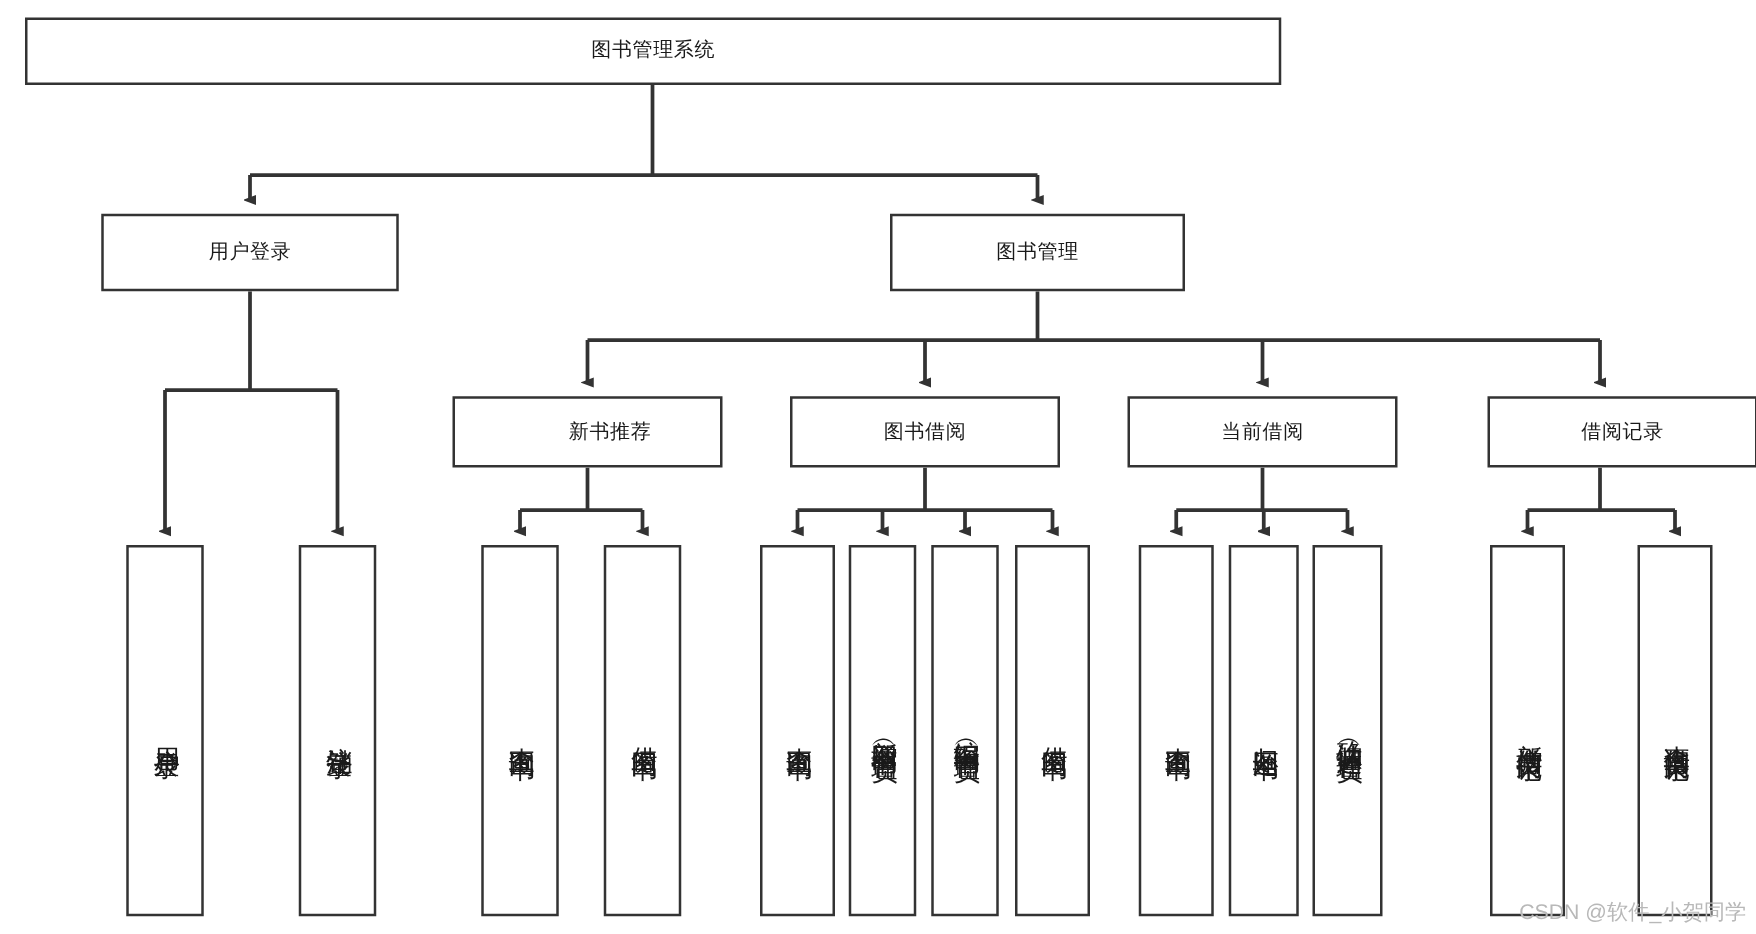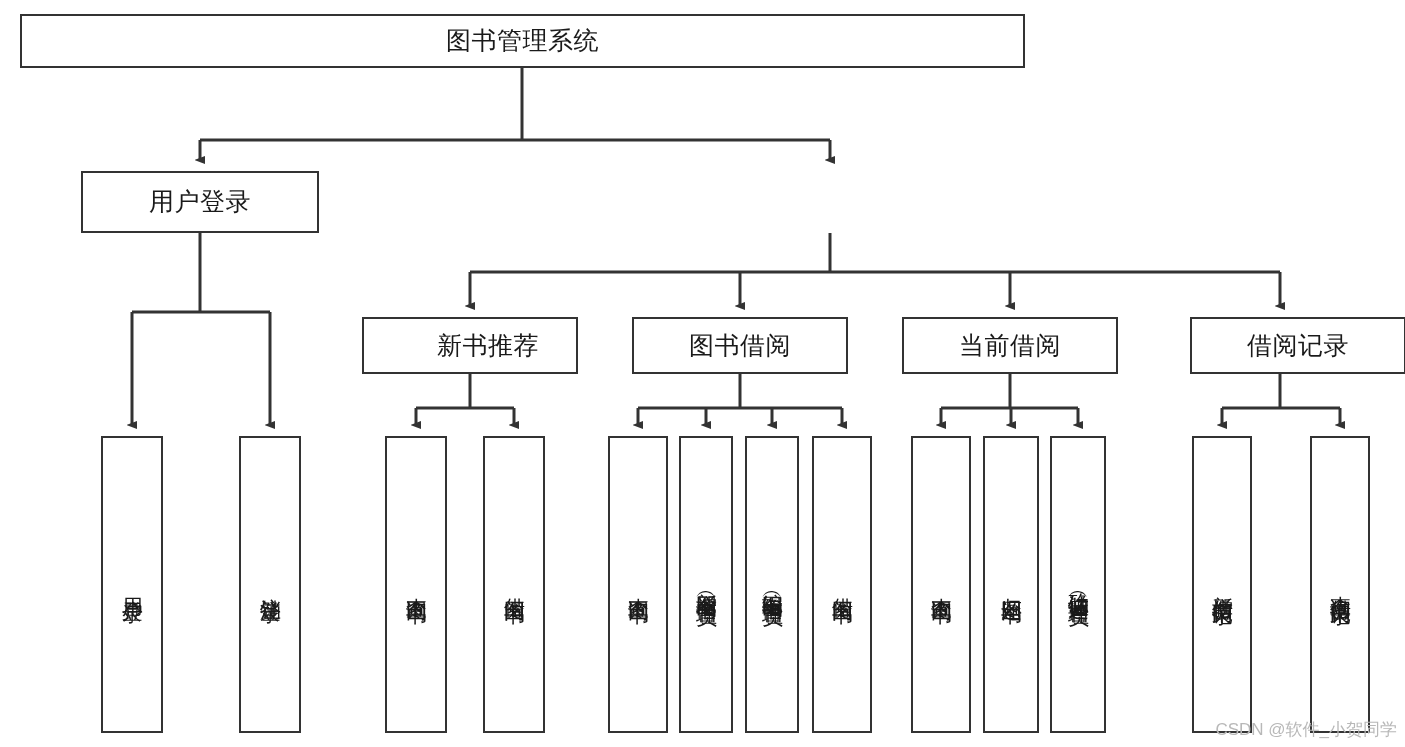--- a/index.html
+++ b/index.html
@@ -23,21 +23,21 @@
   .node-box {
     position: absolute;
     box-sizing: border-box;
     background: #ffffff;
     border: 2px solid #333333;
     display: flex;
     align-items: center;
     justify-content: center;
   }
   .node-label-h {
-    font-size: 25px;
+    font-size: 16px;
     color: #1a1a1a;
     line-height: 1.1;
     white-space: nowrap;
     letter-spacing: 0.5px;
   }
   .node-label-v {
     font-size: 21px;
     color: #1a1a1a;
     writing-mode: vertical-rl;
     text-orientation: upright;
@@ -132,20 +132,23 @@
     </g>
   </svg>
 
   <div class="node-box" style="left: 20px; top: 14px; width: 1005px; height: 54px;">
     <span class="node-label-h">图书管理系统</span>
   </div>
 
   <div class="node-box" style="left: 81px; top: 171px; width: 238px; height: 62px;">
     <span class="node-label-h">用户登录</span>
   </div>
+  <div class="node-box" style="left: 712px; top: 171px; width: 236px; height: 62px;">
+    <span class="node-label-h">图书管理</span>
+  </div>
 
   <div class="node-box" style="left: 362px; top: 317px; width: 216px; height: 57px; padding-left: 36px;">
     <span class="node-label-h">新书推荐</span>
   </div>
   <div class="node-box" style="left: 902px; top: 317px; width: 216px; height: 57px;">
     <span class="node-label-h">当前借阅</span>
   </div>
   <div class="node-box" style="left: 632px; top: 317px; width: 216px; height: 57px;">
     <span class="node-label-h">图书借阅</span>
   </div>

